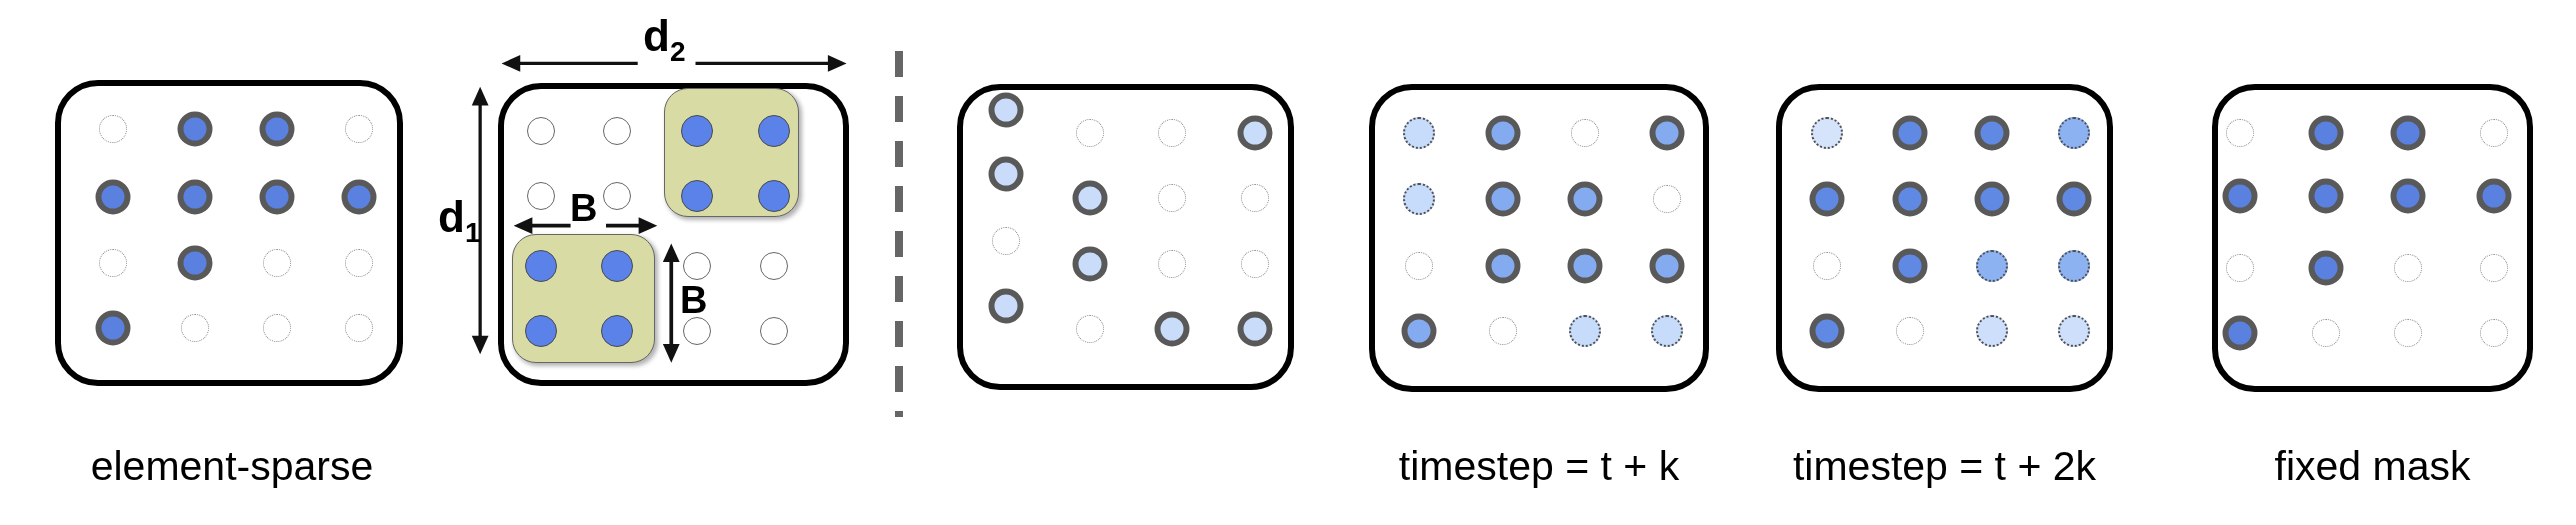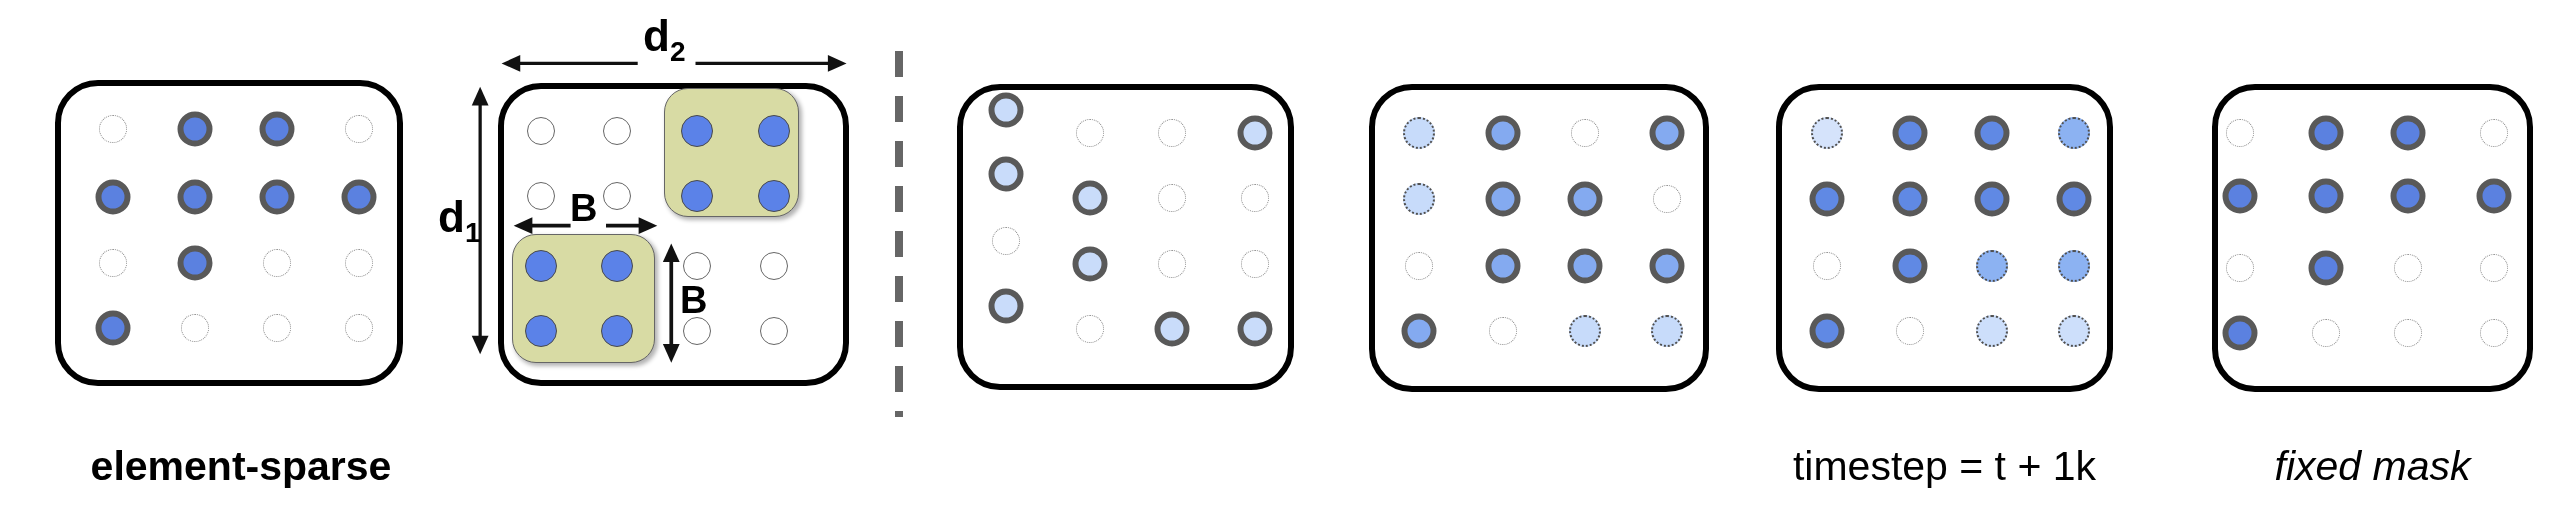--- a/index.html
+++ b/index.html
@@ -26,26 +26,26 @@
   .dot-block   {width:32px;height:32px;border:1.9px solid #4a4a4a;}
 
   
   .block{position:absolute;border:1.9px solid #666;border-radius:24px;box-sizing:border-box;
          box-shadow:2.8px 2.8px 4.7px rgba(0,0,0,.30);}
   .block-tr{left:160px;top:-0.9px;width:135px;height:129px;}
   .block-bl{left:8.4px;top:145px;width:143px;height:129px;}
 
   
   .caption{position:absolute;top:444px;font-size:41px;line-height:1.1;color:#000;text-align:center;}
-  .c1{left:67px;  width:348px;font-weight:bold;}
+  .c1{left:58px;  width:348px;}
   .c2{left:498px; width:351px;}
   .c3{left:957px;width:337px;}
   .c4{left:1369px;width:340px;}
   .c5{left:1776px;width:337px;}
-  .c6{left:2212px;width:321px;font-style:italic;}
+  .c6{left:2212px;width:321px;}
 
   
   .divider{position:absolute;left:895px;top:51px;width:8.4px;height:366px;
            background:repeating-linear-gradient(180deg,#666 0 26px,transparent 26px 45px);}
 
   
   .arrows{position:absolute;left:0;top:0;width:2576px;height:526px;pointer-events:none;}
   .dim-label{position:absolute;font-weight:bold;color:#000;}
   .lbl-d2{left:643px;top:11.2px;font-size:44px;}
   .lbl-d1{left:438px;top:192px;font-size:44px;}
@@ -177,21 +177,22 @@
         <div class="dot dot-dashed" style="left: 196px; top: 184px;"></div>
         <div class="dot dot-dashed" style="left: 282px; top: 184px;"></div>
         <div class="dot dot-ring" style="left: 28px; top: 249px; background-color: rgb(91, 129, 224); border-color: rgb(89, 89, 89);"></div>
         <div class="dot dot-dashed" style="left: 114px; top: 249px;"></div>
         <div class="dot dot-dashed" style="left: 196px; top: 249px;"></div>
         <div class="dot dot-dashed" style="left: 282px; top: 249px;"></div>
       </div>
   </section>
 
   <div class="caption c1">element-sparse</div>
-  <div class="caption c5">timestep = t + 1k</div>
+  <div class="caption c4">timestep = t + k</div>
+  <div class="caption c5">timestep = t + 2k</div>
   <div class="caption c6">fixed mask</div>
 
   <div class="divider"></div>
 
   <svg class="arrows" viewBox="0 0 2763 564" xmlns="http://www.w3.org/2000/svg">
 
     <line x1="556" y1="68" x2="684" y2="68" stroke="#111" stroke-width="3.5"></line>
     <line x1="746" y1="68" x2="890" y2="68" stroke="#111" stroke-width="3.5"></line>
     <polygon points="538,68 558,59 558,77" fill="#111"></polygon>
     <polygon points="908,68 888,59 888,77" fill="#111"></polygon>

